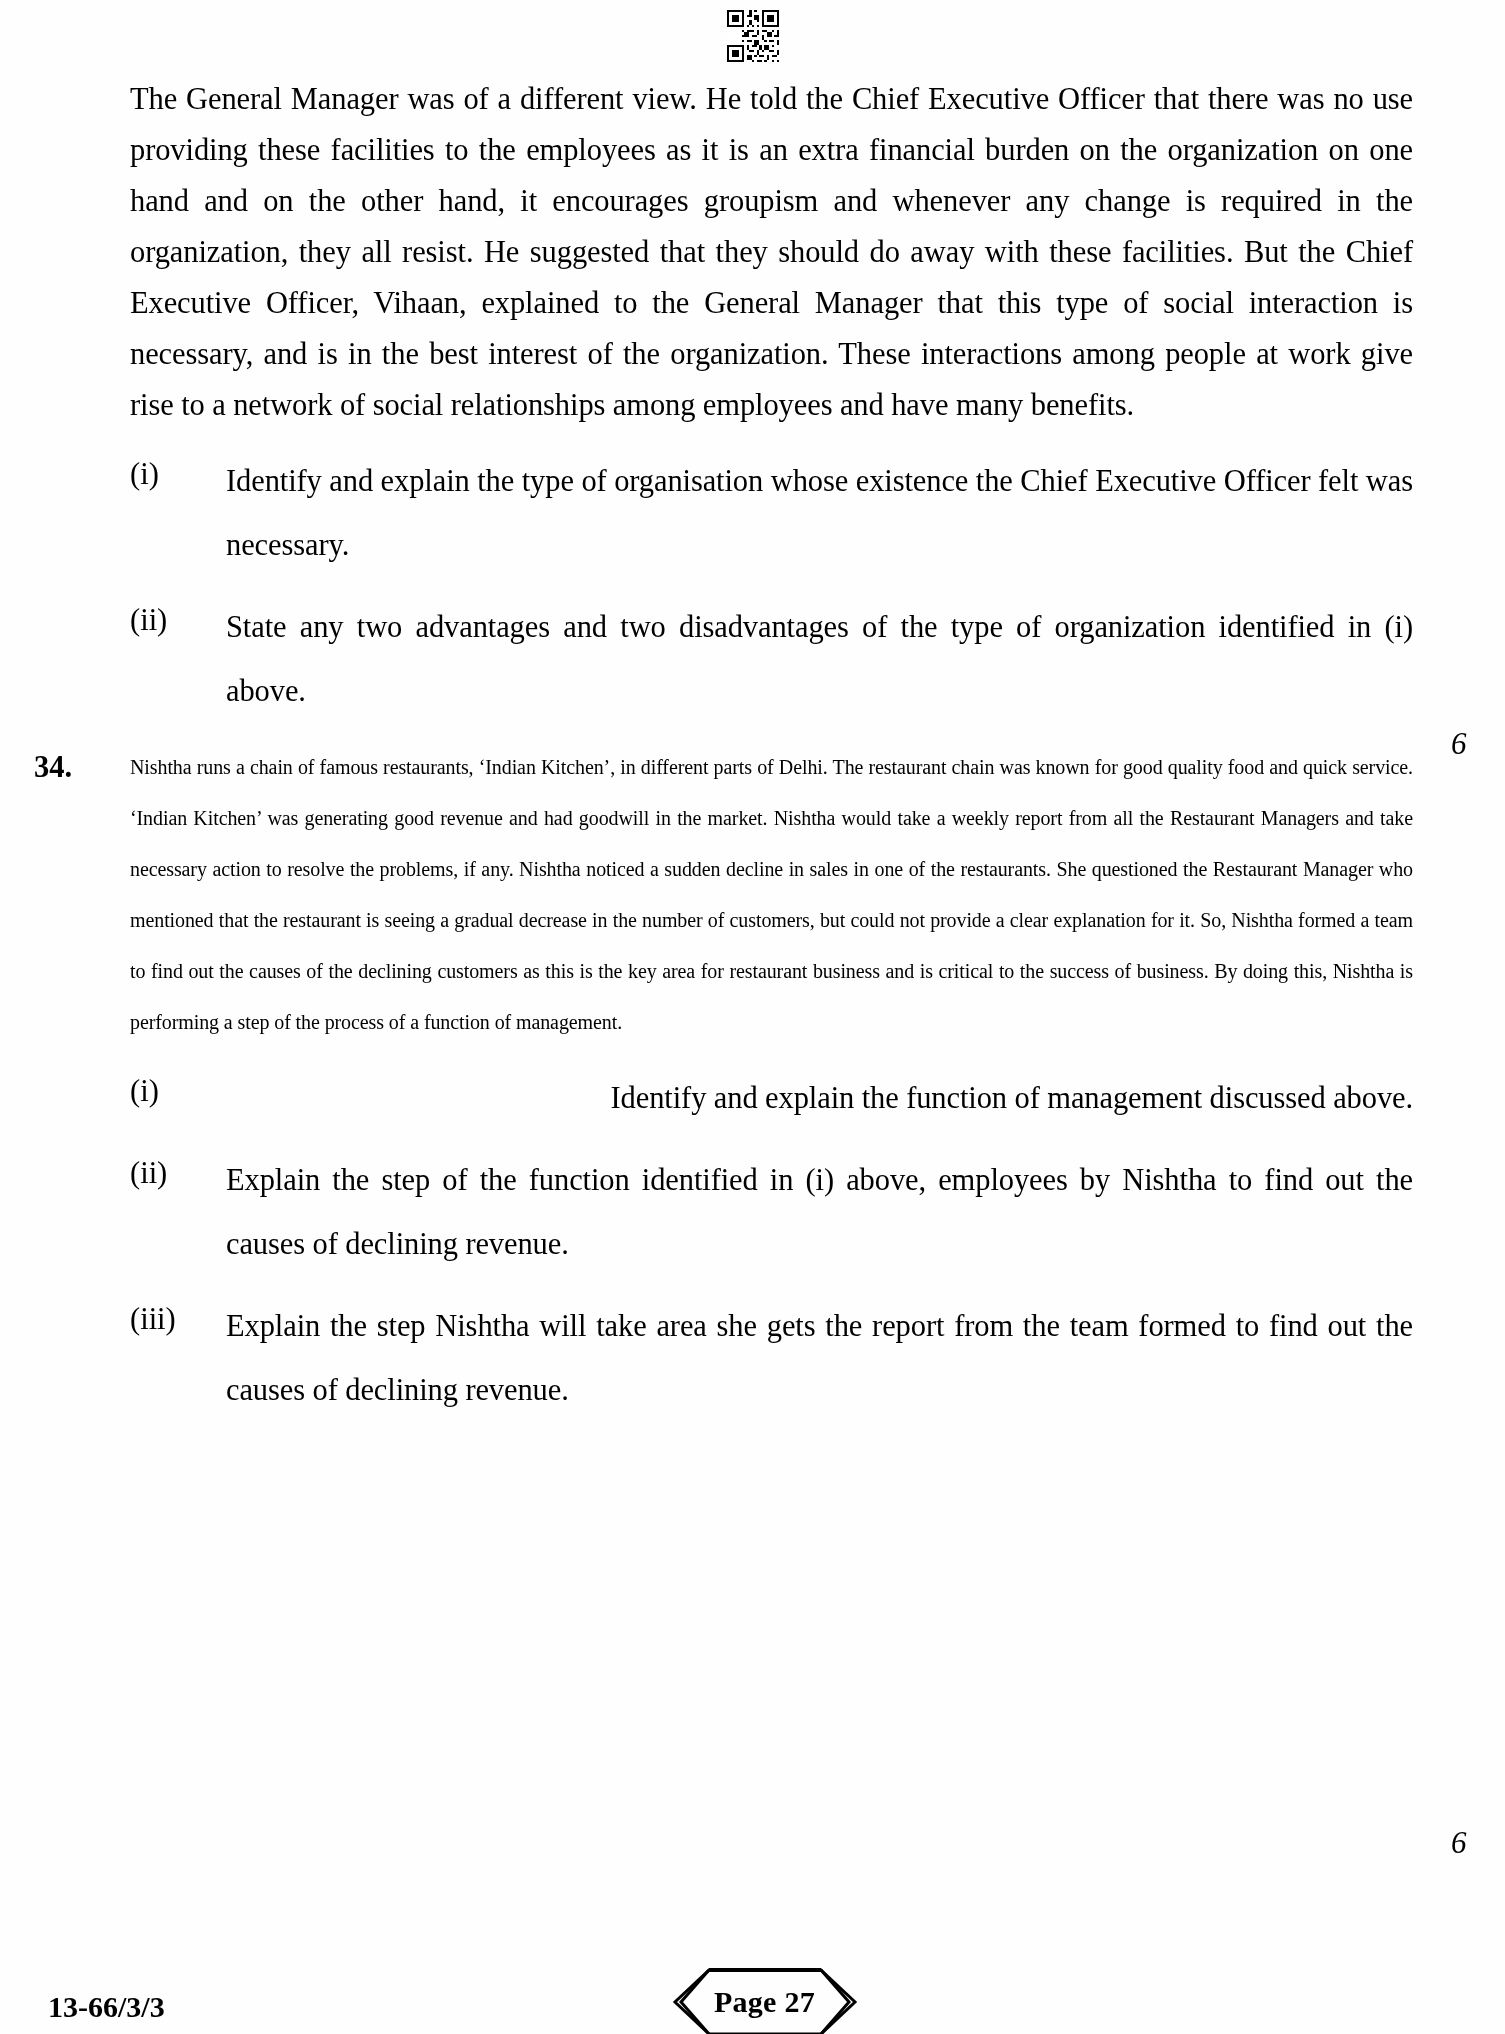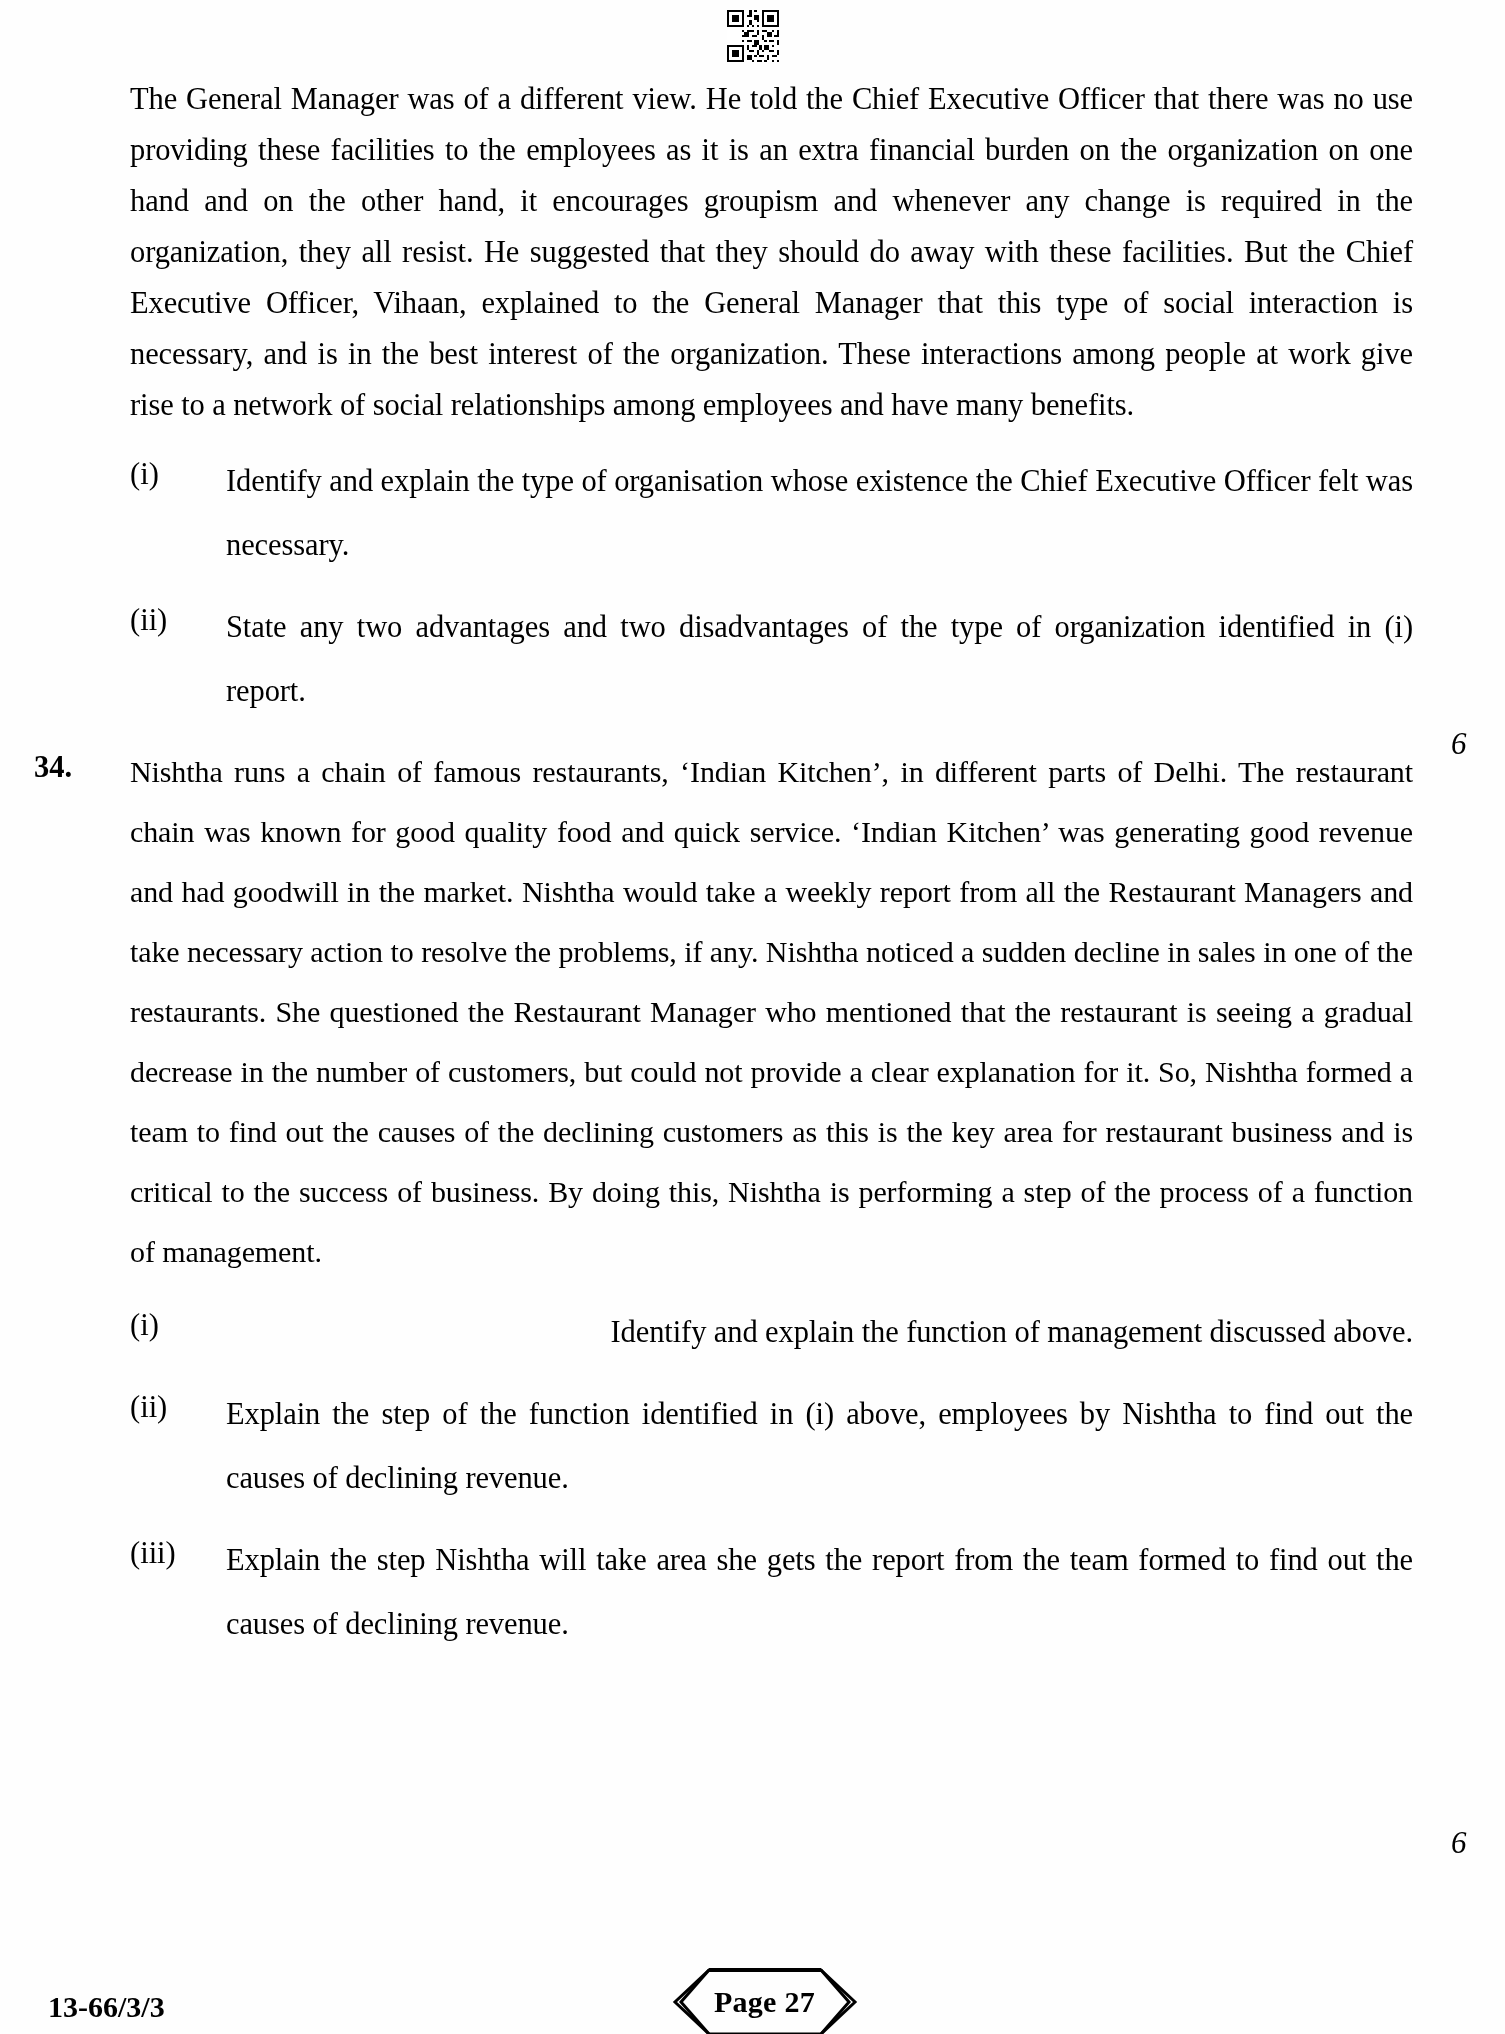--- a/index.html
+++ b/index.html
@@ -69,22 +69,22 @@
     width: 96px;
     flex: 0 0 96px;
     font-weight: bold;
     font-size: 30.5px;
     line-height: 51px;
     padding-left: 0px;
     box-sizing: border-box;
   }
   .qbody {
     flex: 1 1 auto;
-    font-size: 30px;
-    line-height: 60px;
+    font-size: 20px;
+    line-height: 51px;
     text-align: justify;
     text-justify: inter-word;
     padding-right: 58px;
     letter-spacing: -0.1px;
   }
 
   
   .subitem {
     display: flex;
     align-items: flex-start;
@@ -243,21 +243,21 @@
 
     <p class="para">The General Manager was of a different view. He told the Chief Executive Officer that there was no use providing these facilities to the employees as it is an extra financial burden on the organization on one hand and on the other hand, it encourages groupism and whenever any change is required in the organization, they all resist. He suggested that they should do away with these facilities. But the Chief Executive Officer, Vihaan, explained to the General Manager that this type of social interaction is necessary, and is in the best interest of the organization. These interactions among people at work give rise to a network of social relationships among employees and have many benefits.</p>
 
     <div class="subitem">
       <span class="marker">(i)</span>
       <span class="subtext">Identify and explain the type of organisation whose existence the Chief Executive Officer felt was necessary.</span>
     </div>
 
     <div class="subitem">
       <span class="marker">(ii)</span>
-      <span class="subtext">State any two advantages and two disadvantages of the type of organization identified in (i) report.</span>
+      <span class="subtext">State any two advantages and two disadvantages of the type of organization identified in (i) above.</span>
     </div>
 
     <div class="qrow">
       <span class="qnum">34.</span>
       <span class="qbody">Nishtha runs a chain of famous restaurants, ‘Indian Kitchen’, in different parts of Delhi. The restaurant chain was known for good quality food and quick service. ‘Indian Kitchen’ was generating good revenue and had goodwill in the market. Nishtha would take a weekly report from all the Restaurant Managers and take necessary action to resolve the problems, if any. Nishtha noticed a sudden decline in sales in one of the restaurants. She questioned the Restaurant Manager who mentioned that the restaurant is seeing a gradual decrease in the number of customers, but could not provide a clear explanation for it. So, Nishtha formed a team to find out the causes of the declining customers as this is the key area for restaurant business and is critical to the success of business. By doing this, Nishtha is performing a step of the process of a function of management.</span>
     </div>
 
     <div class="subitem">
       <span class="marker">(i)</span>
       <span class="subtext no-justify">Identify and explain the function of management discussed above.</span>

